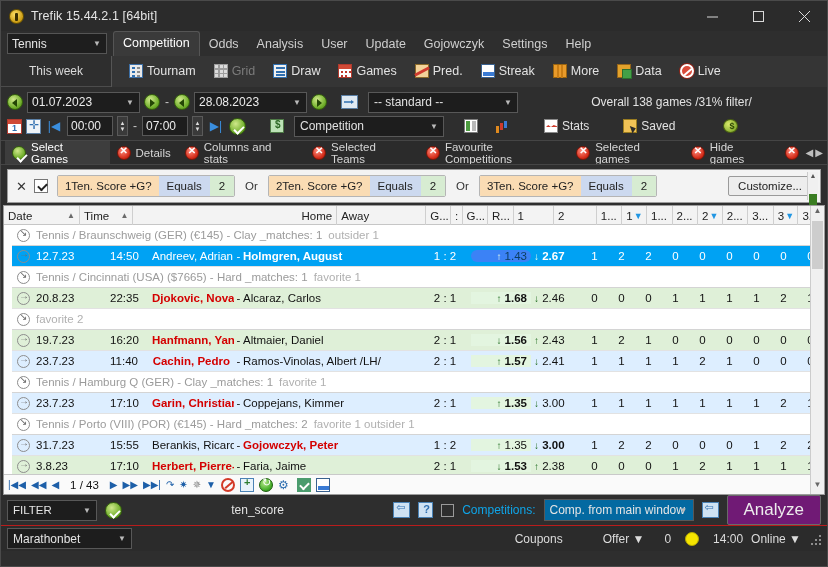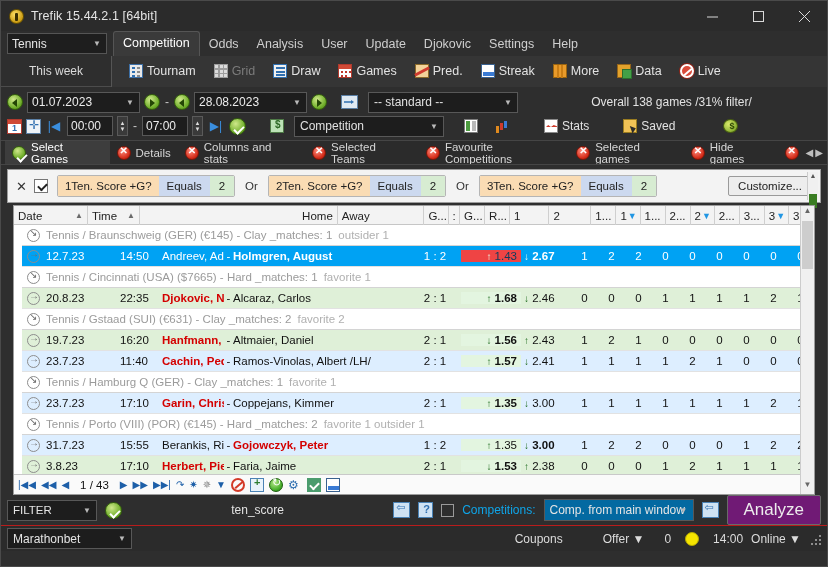--- a/index.html
+++ b/index.html
@@ -164,21 +164,21 @@
   .cg-b{background:#ccd9ef;color:#222;padding:0 8px;display:flex;align-items:center;font-size:11.5px;}
   .cg-c{background:#d7ecd2;color:#222;padding:0 9px;display:flex;align-items:center;font-size:11.5px;}
   .orword{color:#333;font-size:11.5px;padding:0 10px;}
   .custbtn{margin-left:auto;background:#ededed;border:1px solid #9a9a9a;border-radius:2px;
      padding:3px 9px;font-size:11.5px;color:#222;}
   .condscroll{position:absolute;right:2px;top:2px;bottom:2px;width:11px;background:#f0f0f0;border-left:1px solid #ccc;}
   .condscroll .thumb{position:absolute;left:1px;right:1px;top:22px;height:14px;background:#3a7d22;}
   .condscroll .up{position:absolute;top:0;left:0;right:0;height:11px;color:#555;font-size:7px;text-align:center;}
 
   
-  .tablewrap{margin:2px 12px 0;background:#fff;border:1px solid #9c9c9c;height:290px;
+  .tablewrap{margin:2px 2px 0;background:#fff;border:1px solid #9c9c9c;height:290px;
      position:relative;overflow:hidden;display:flex;flex-direction:column;}
   .thead{display:flex;height:19px;background:#f3f3f3;border-bottom:1px solid #c6c6c6;
      font-size:11.5px;color:#222;flex:none;}
   .th{border-right:1px solid #cfcfcf;display:flex;align-items:center;padding:0 4px;
      white-space:nowrap;overflow:hidden;height:19px;}
   .th .sortarrow{margin-left:auto;color:#6a6a6a;font-size:8px;}
   .th .fico{color:#2196e3;font-size:9px;margin-left:1px;}
   .tbody{flex:1;overflow:hidden;padding-left:8px;}
   .grouprow{display:flex;align-items:center;height:21px;background:#fff;
      border-bottom:1px solid #d4d4d4;font-size:11.5px;color:#9b9b9b;padding-left:5px;gap:6px;}
@@ -202,21 +202,21 @@
   .c-o1{width:60px;text-align:right;padding-right:4px;}
   .c-o2{width:50px;text-align:left;padding-left:3px;}
   .c-n{width:27px;text-align:center;}
   .fav{color:#d40000;font-weight:bold;}
   .matchrow.sel .fav{color:#fff;}
   .bold{font-weight:bold;}
   .up{color:#1b6a1b;font-size:10px;}
   .down{color:#1b6a1b;font-size:10px;}
   .matchrow.sel .up,.matchrow.sel .down{color:#eaffea;}
   .o-hl{background:#e3f5e0;}
-  .matchrow.sel .o-hl{background:#ef4444;color:#0b3c5d;}
+  .matchrow.sel .o-hl{background:#3b82f6;color:#0b3c5d;border-radius:6px;}
 
   .vscroll{position:absolute;right:0;top:0;bottom:0;width:14px;background:#f0f0f0;border-left:1px solid #ccc;}
   .vscroll .vthumb{position:absolute;left:1px;right:1px;top:15px;height:48px;background:#cdcdcd;}
   .vscroll .va{position:absolute;left:0;right:0;height:14px;color:#666;font-size:8px;text-align:center;}
   .vscroll .va.t{top:0;} .vscroll .va.b{bottom:0;}
 
   
   .pager{display:flex;align-items:center;height:20px;background:#fafafa;
      border-top:1px solid #c9c9c9;font-size:11px;color:#333;padding-left:4px;gap:5px;flex:none;}
   .pg{color:#1d5fa8;font-size:10px;}
@@ -300,21 +300,21 @@
     <div class="sport-combo">
       <span>Tennis</span>
       <span class="caret">▼</span>
     </div>
     <div class="menus">
       <div class="menu-item active"><span>Competition</span></div>
       <div class="menu-item"><span>Odds</span></div>
       <div class="menu-item"><span>Analysis</span></div>
       <div class="menu-item"><span>User</span></div>
       <div class="menu-item"><span>Update</span></div>
-      <div class="menu-item"><span>Djokovic</span></div>
+      <div class="menu-item"><span>Gojowczyk</span></div>
       <div class="menu-item"><span>Settings</span></div>
       <div class="menu-item"><span>Help</span></div>
     </div>
   </div>
 
   <div class="ribbon">
     <div class="thisweek">This week</div>
     <div class="ribbon-tools">
       <div class="rtool">
         <span class="ico list"></span>
@@ -592,21 +592,20 @@
           <div class="c-n">0</div>
           <div class="c-n">1</div>
           <div class="c-n">1</div>
           <div class="c-n">1</div>
           <div class="c-n">1</div>
           <div class="c-n">2</div>
           <div class="c-n">1</div>
         </div>
         <div class="grouprow">
           <span class="gico"></span>
-          <span>Tennis / Gstaad (SUI)  (€631) - Clay _matches: 2</span>
           <span class="sub">favorite 2</span>
         </div>
         <div class="matchrow green">
           <span class="mico"></span>
           <div class="c-date">19.7.23</div>
           <div class="c-time">16:20</div>
           <div class="c-home"><span class="fav bold">Hanfmann, Yannick</span></div>
           <div class="c-sep">-</div>
           <div class="c-away"><span class="">Altmaier, Daniel</span></div>
           <div class="c-score">2 : 1</div>

